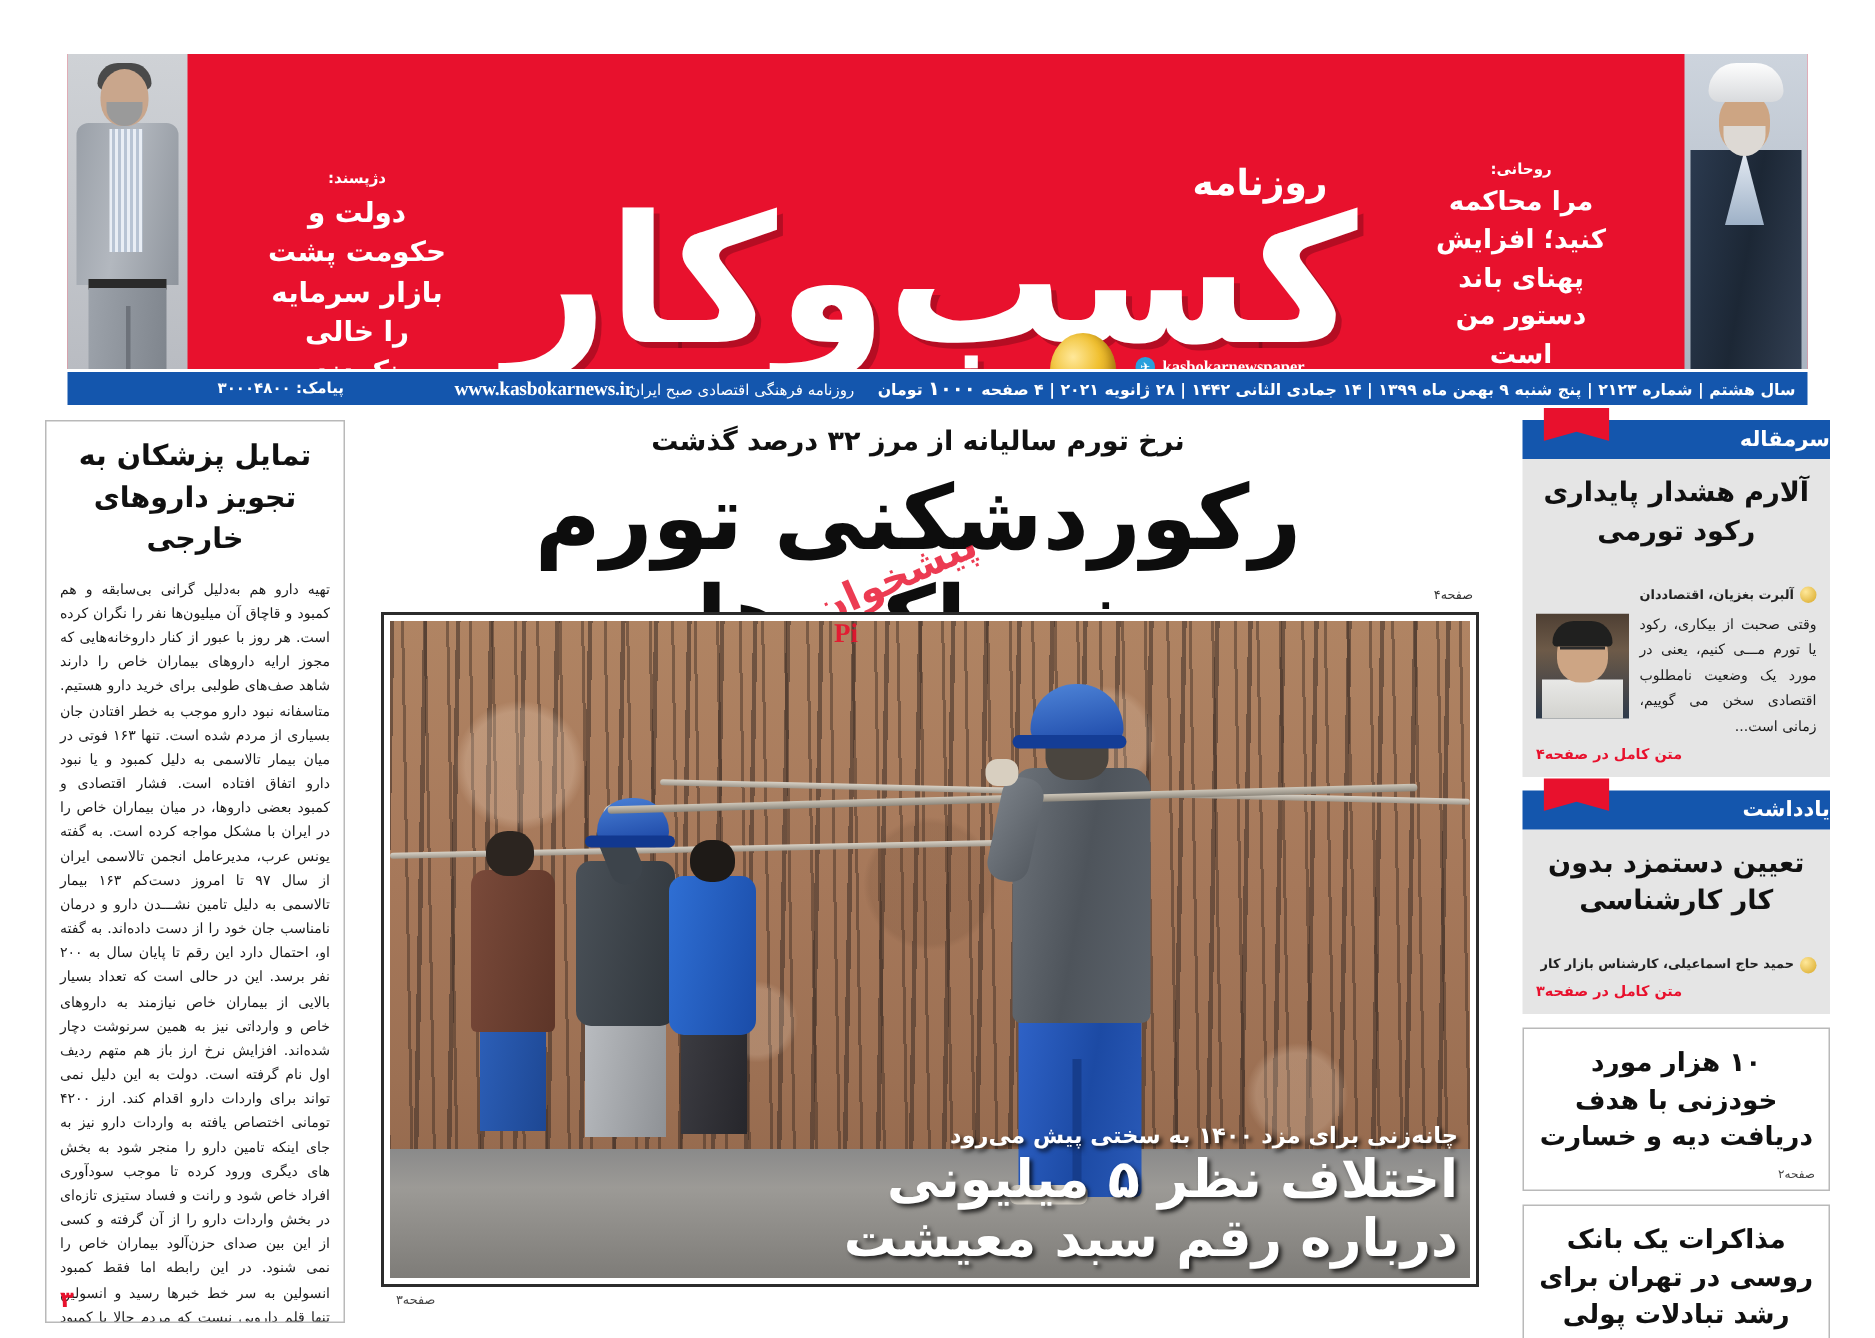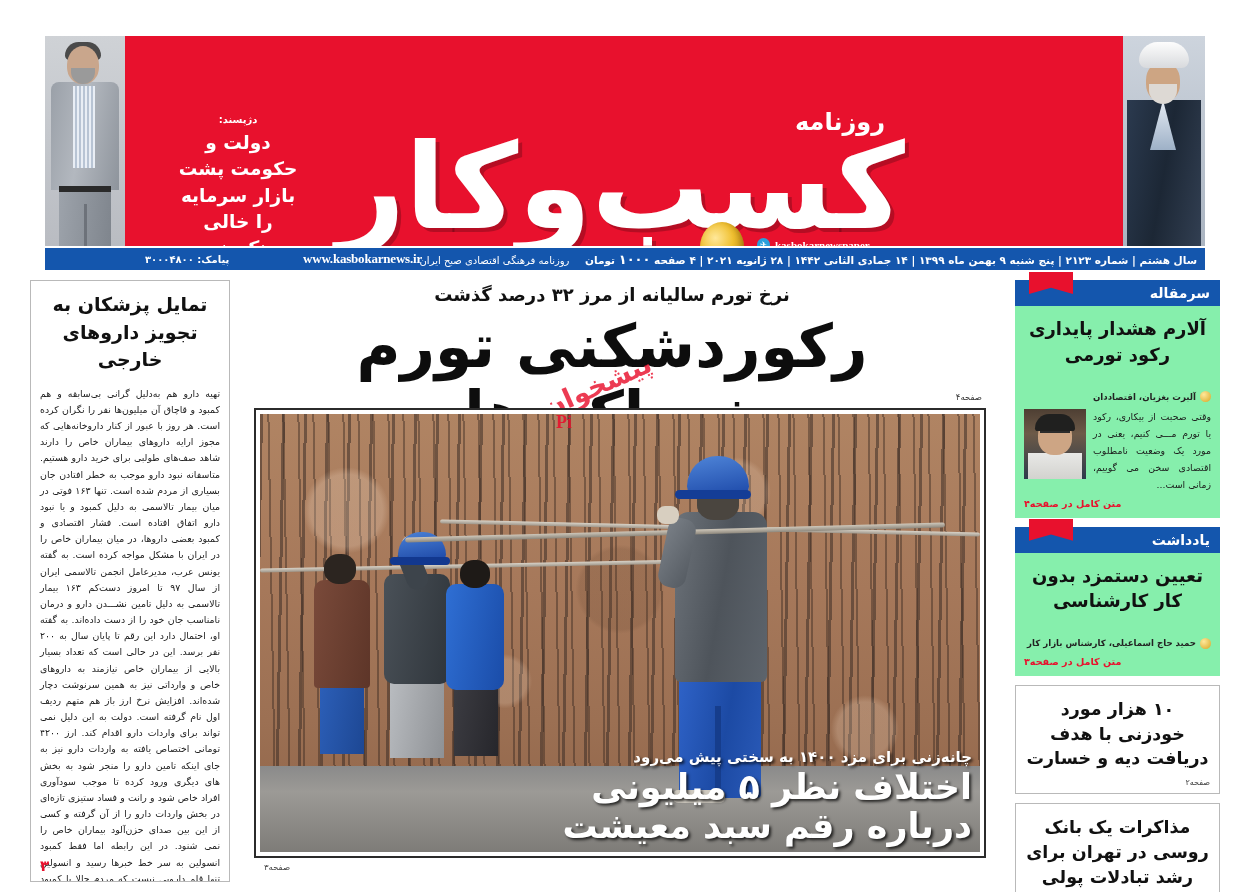--- a/index.html
+++ b/index.html
@@ -530,37 +530,36 @@
     direction: rtl;
   }
   .panel { position: relative; margin-bottom: 9px; }
   .panel-header {
     position: relative;
     height: 26px;
     background: #1456ad;
     display: flex;
     align-items: center;
     justify-content: flex-start;
-    padding-right: 10px;
   }
   .panel-header .ph-label {
     color: #ffffff;
     font-size: 14px;
     font-weight: bold;
     letter-spacing: -.4px;
   }
   .panel-tab {
     position: absolute;
     left: 14px; top: -8px;
     width: 44px; height: 22px;
     background: #e8112d;
     clip-path: polygon(0 0, 100% 0, 100% 100%, 50% 72%, 0 100%);
   }
   .panel-body {
-    background: #86efac;
+    background: #e5e5e5;
     padding: 10px 9px 9px 9px;
   }
   .panel-title {
     font-size: 18px;
     font-weight: bold;
     line-height: 1.42;
     text-align: center;
     color: #111;
     letter-spacing: -.5px;
   }
@@ -680,20 +679,25 @@
     <div class="coin"></div>
 
     <div class="social">
       <div class="social-row">
         <span class="soc-icon soc-tg">✈</span>
         <span class="soc-label">kasbokarnewspaper</span>
       </div>
 
     </div>
 
+    <div class="right-blurb">
+      <div class="byline">روحانی:</div>
+      <div class="text">مرا محاکمه کنید؛ افزایش پهنای باند دستور من است</div>
+
+    </div>
   </div>
 
   <div class="left-photo">
     <div class="lp-jacket"></div>
     <div class="lp-shirt"></div>
     <div class="lp-hair"></div>
     <div class="lp-head"></div>
     <div class="lp-beard"></div>
     <div class="lp-belt"></div>
     <div class="lp-pants"></div>

